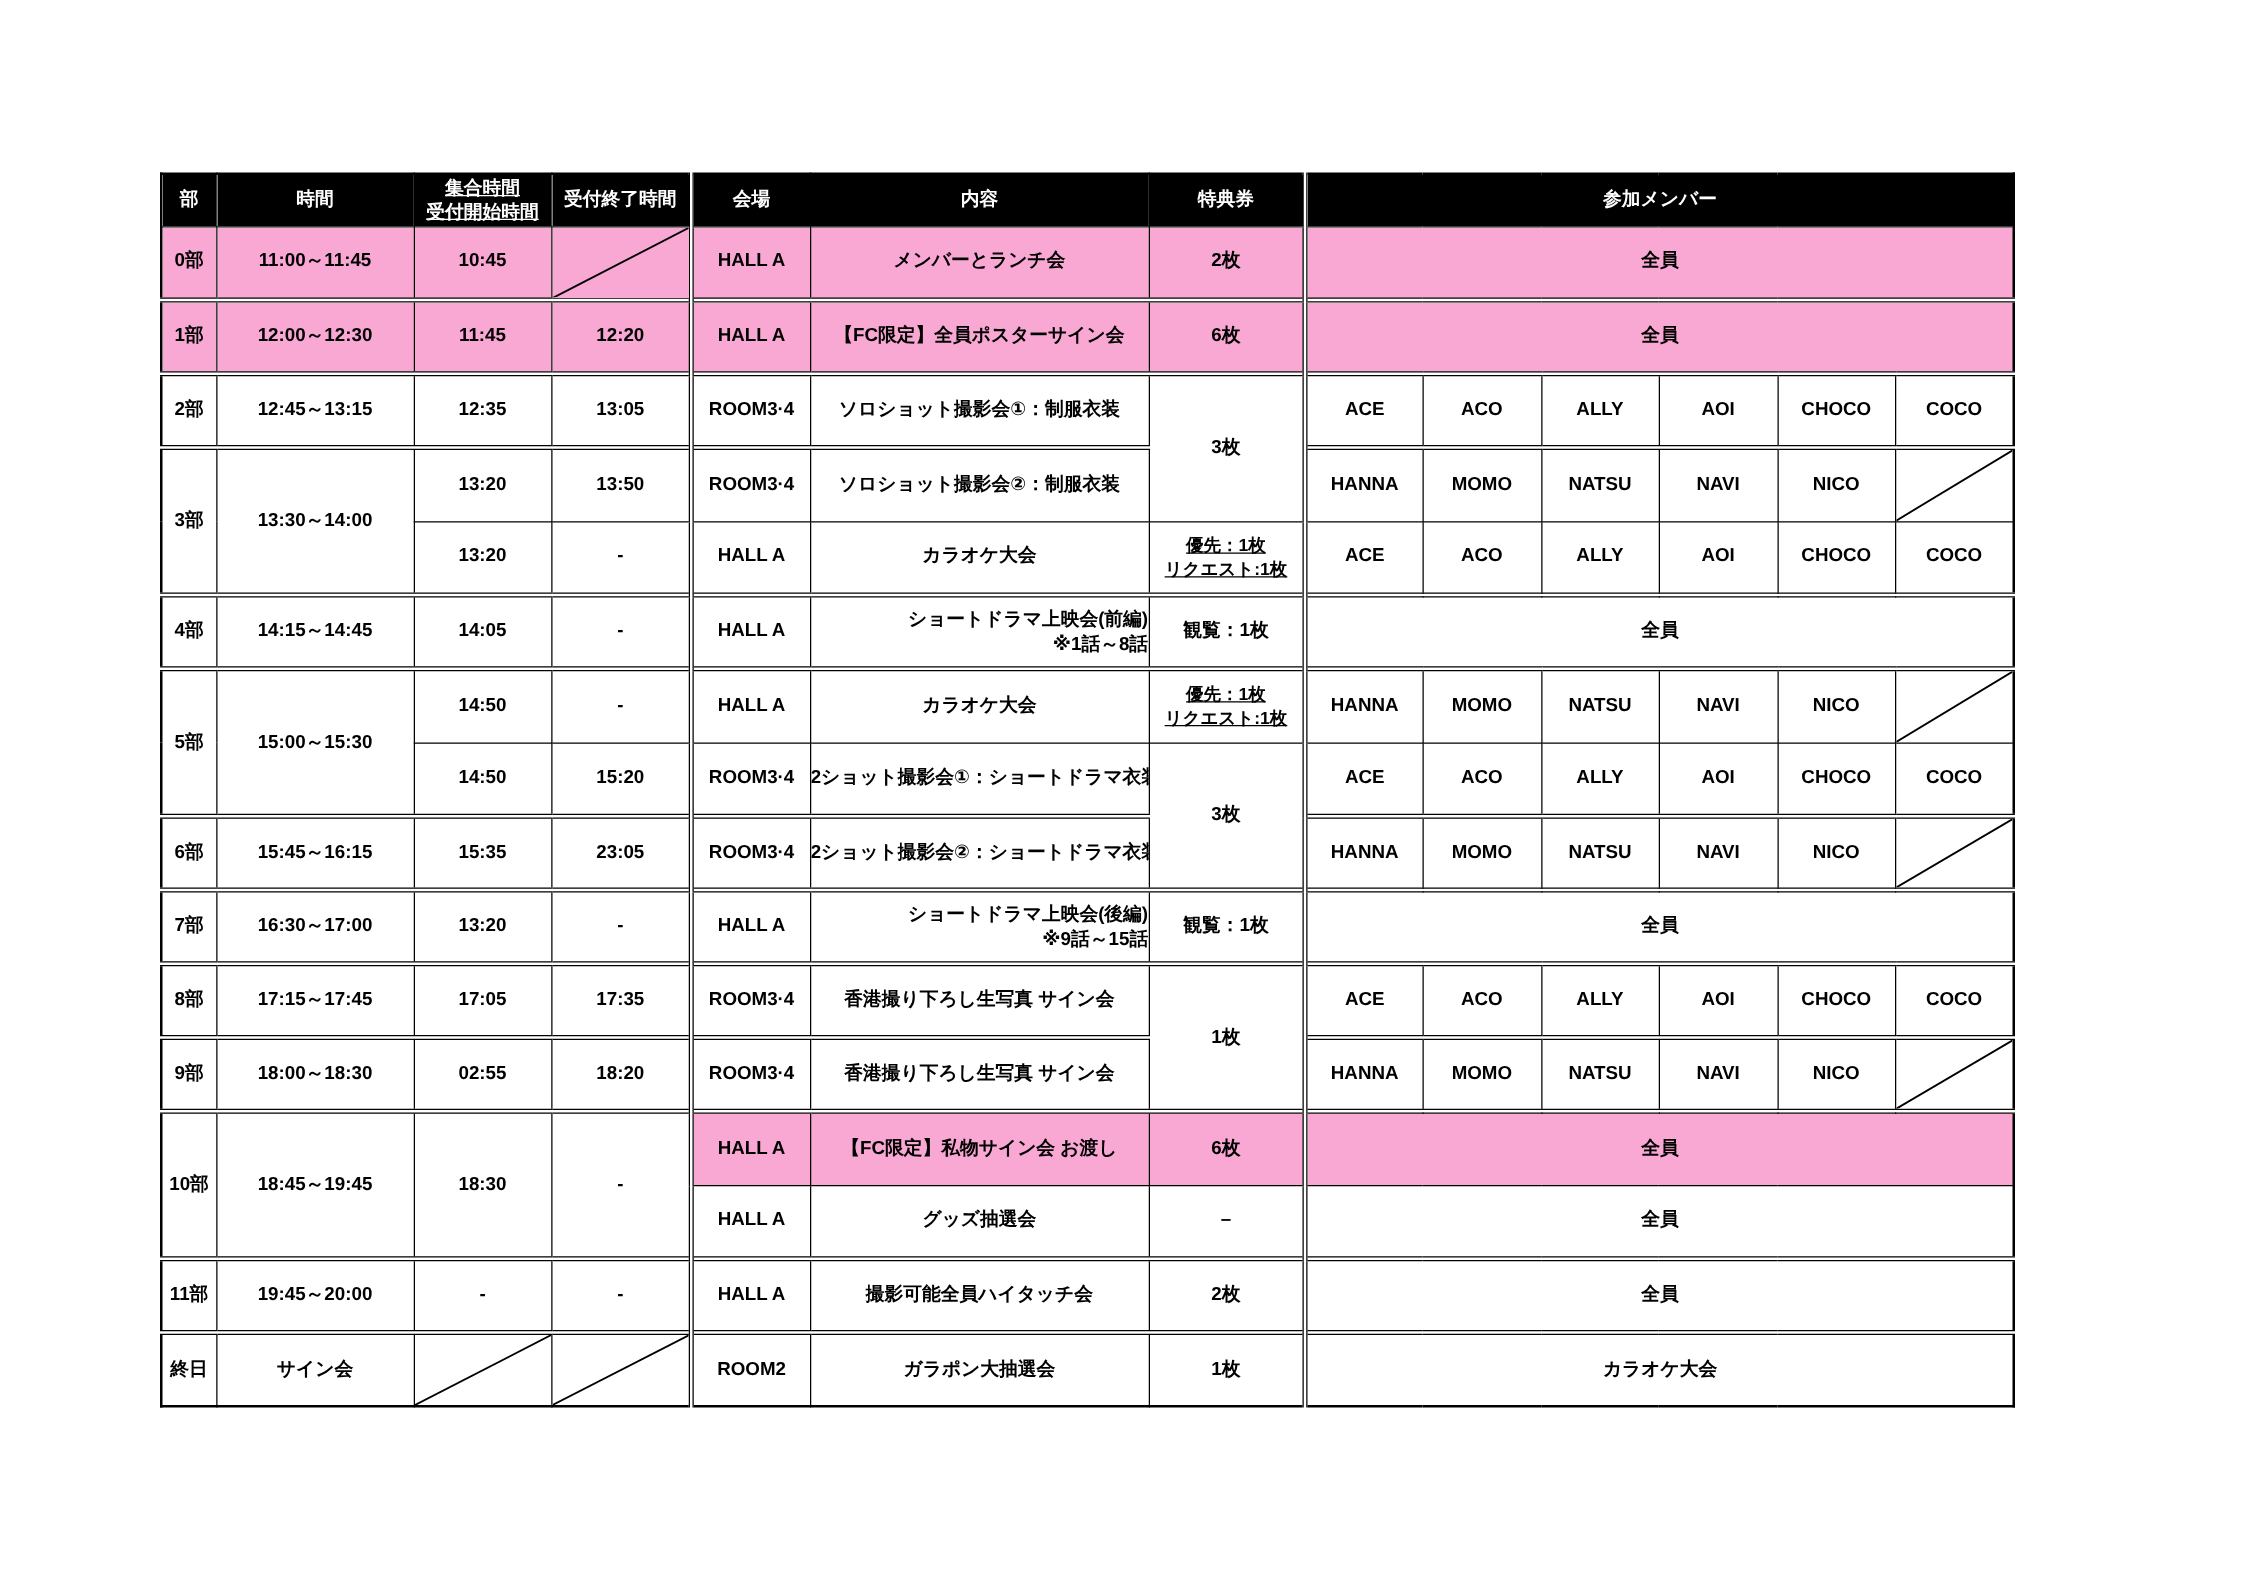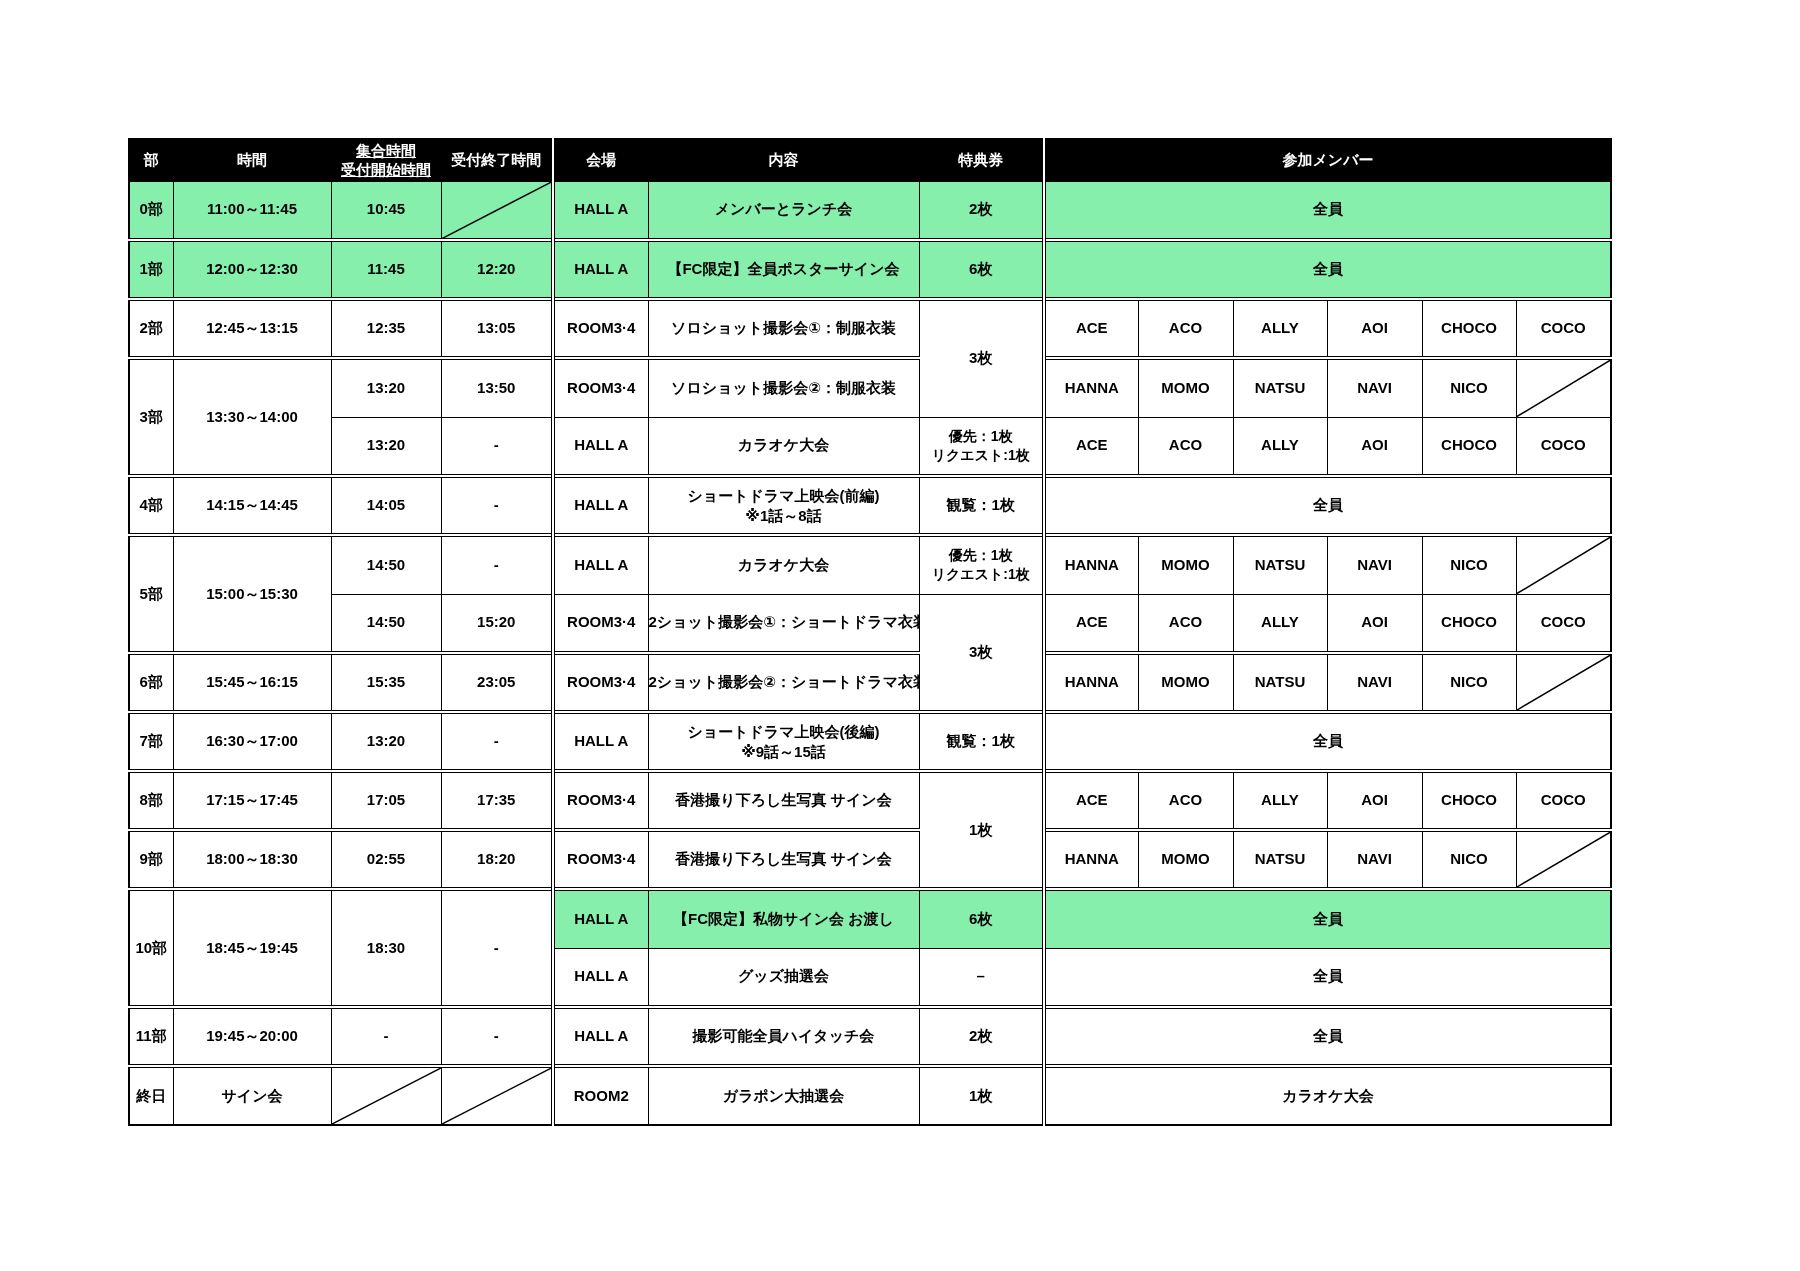--- a/index.html
+++ b/index.html
@@ -12,28 +12,28 @@
         border:1px solid #000;
         font-weight:bold;font-size:15px;line-height:1.25;
         text-align:center;vertical-align:middle;
         padding:0;overflow:hidden;white-space:nowrap;}
   thead tr{height:42px;}
   tbody tr{height:59px;}
   thead th{background:#000;color:#fff;border:1px solid #8a8a8a;}
   thead th .hl{display:block;line-height:19px;text-decoration:underline;}
   td.l{text-align:left;padding-left:7px;}
   td.part{text-align:left;padding-left:4px;}
-  .blue{background:#86efac;}
+  .blue{background:#f9a8d4;}
   tr.gs > td{border-top:4px double #000;}
   .dbl{border-left:4px double #000 !important;}
   td.diag{position:relative;}
   td.diag svg{position:absolute;left:0;top:0;width:100%;height:100%;display:block;}
   td.diag line{stroke:#000;stroke-width:1.5;}
-  .two span{display:block;line-height:20px;}
-  td.ticket2 span{display:block;line-height:19px;font-size:14px;}
+  .two span{display:block;line-height:20px;text-align:right;}
+  td.ticket2 span{display:block;line-height:19px;font-size:14px;text-decoration:underline;}
 </style>
 </head>
 <body>
 
 <div class="page">
 <table class="sched">
   <colgroup>
     <col style="width:44px">
         <col style="width:158px">
         <col style="width:110px">

